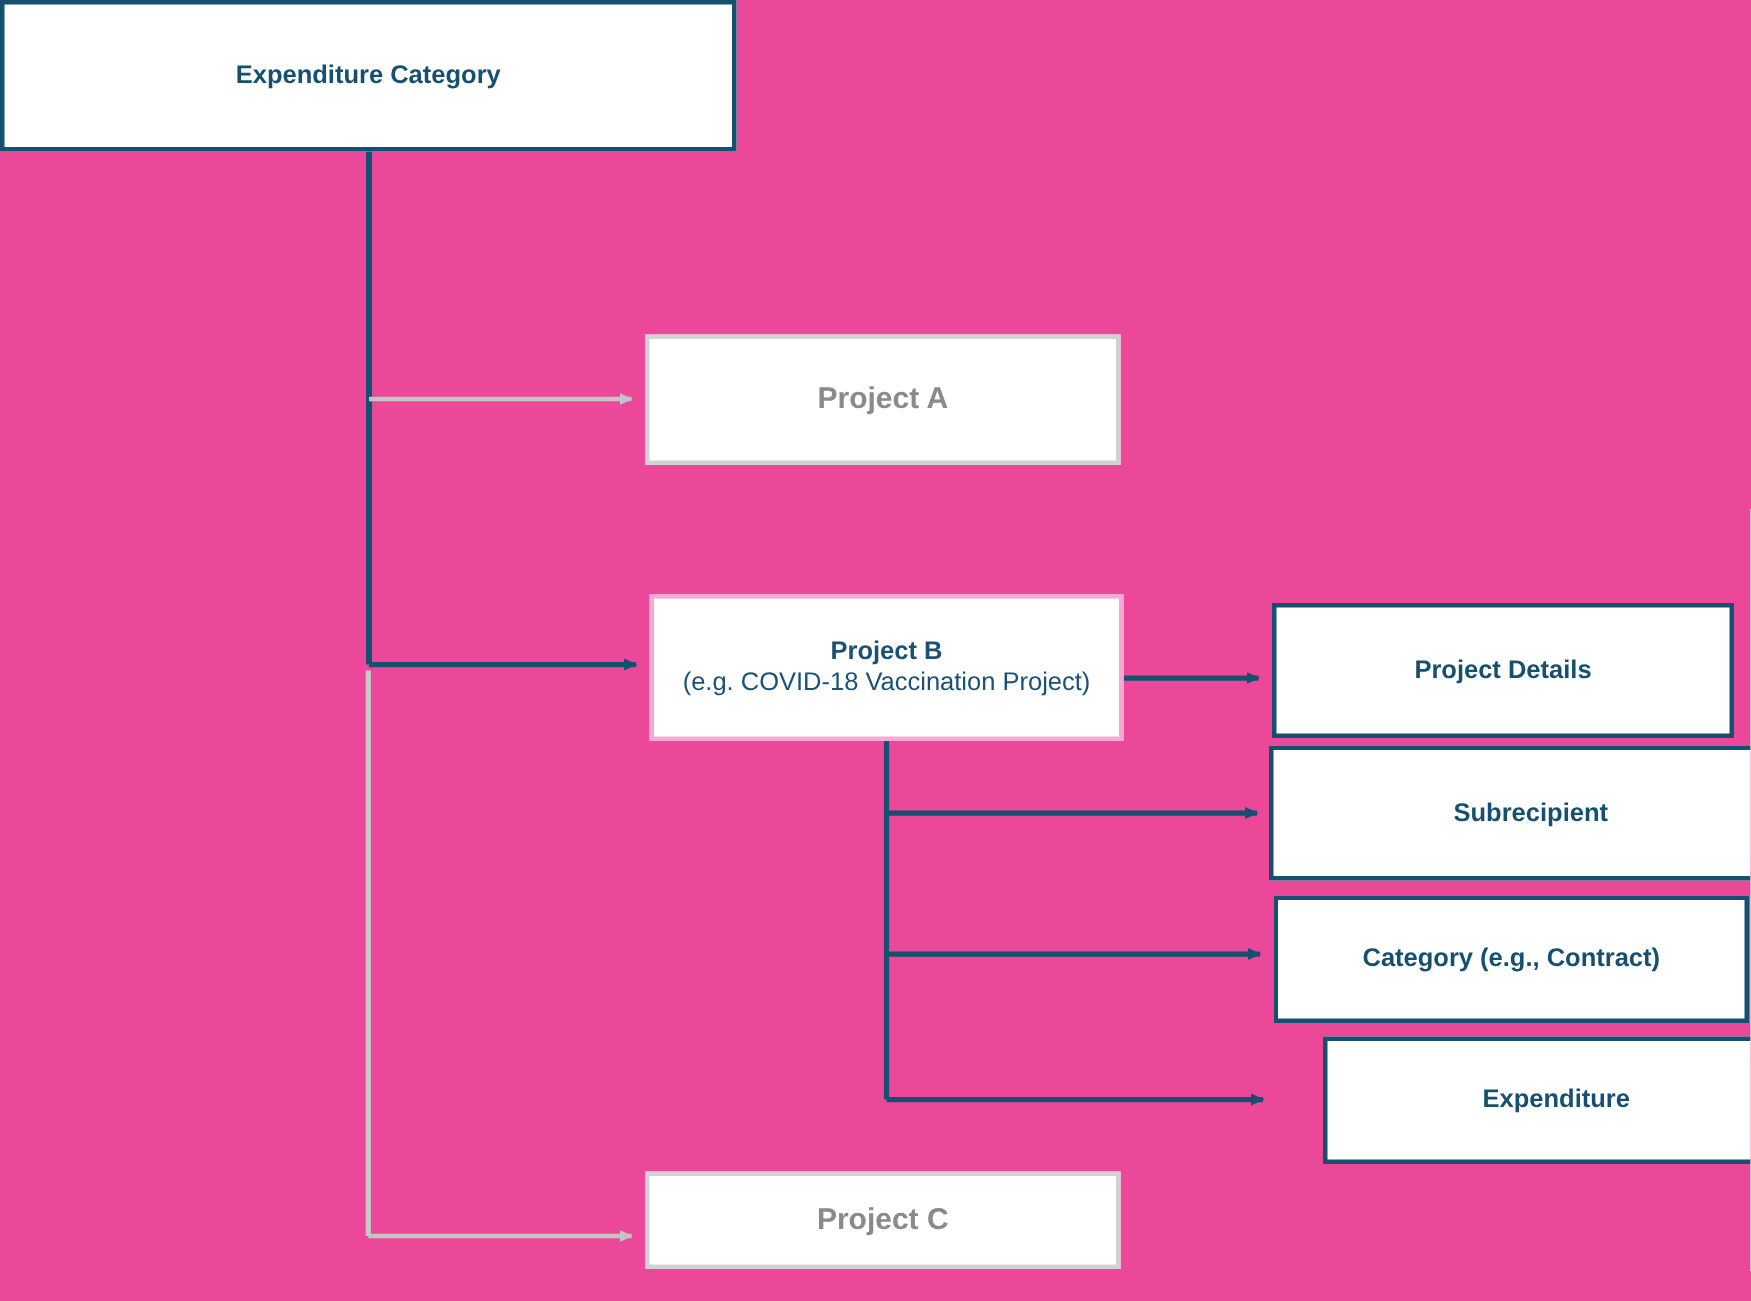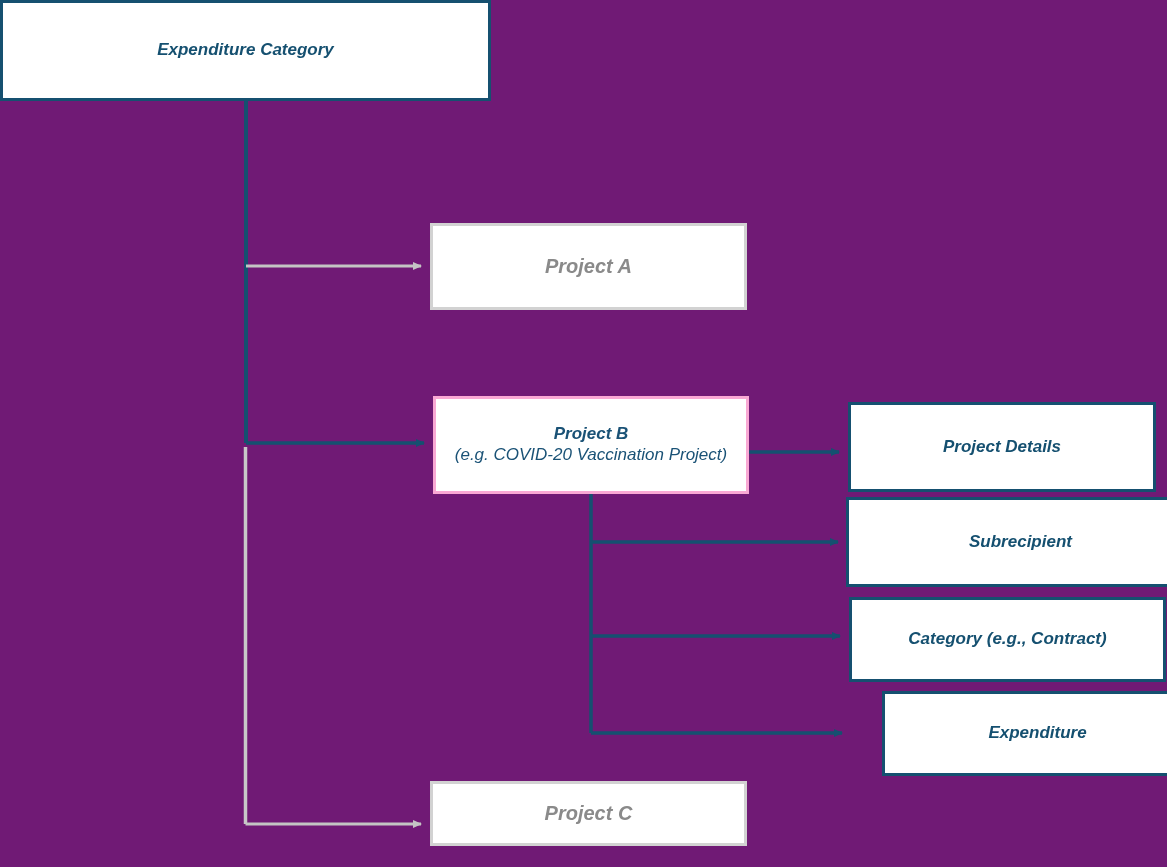--- a/index.html
+++ b/index.html
@@ -10,23 +10,22 @@
   }
   body {
     font-family: "Liberation Sans", sans-serif;
     -webkit-font-smoothing: antialiased;
   }
 
   #diagram-canvas {
     position: relative;
     width: 1167px;
     height: 867px;
-    background: #701a75;
+    background: #ec4899;
     overflow: hidden;
-    font-style: italic;
   }
 
   
   #connector-layer {
     position: absolute;
     left: 0;
     top: 0;
     width: 1167px;
     height: 867px;
     z-index: 1;
@@ -187,21 +186,21 @@
 
   <div class="node muted" id="node-project-a">
     <span class="node-text">
       <span class="title-line">Project A</span>
     </span>
   </div>
 
   <div class="node navy" id="node-project-b">
     <span class="node-text">
       <span class="title-line">Project B</span>
-      <span class="sub-line">(e.g. COVID-20 Vaccination Project)</span>
+      <span class="sub-line">(e.g. COVID-18 Vaccination Project)</span>
     </span>
   </div>
 
   <div class="node muted" id="node-project-c">
     <span class="node-text">
       <span class="title-line">Project C</span>
     </span>
   </div>
 
   <div class="node teal" id="node-project-details">

